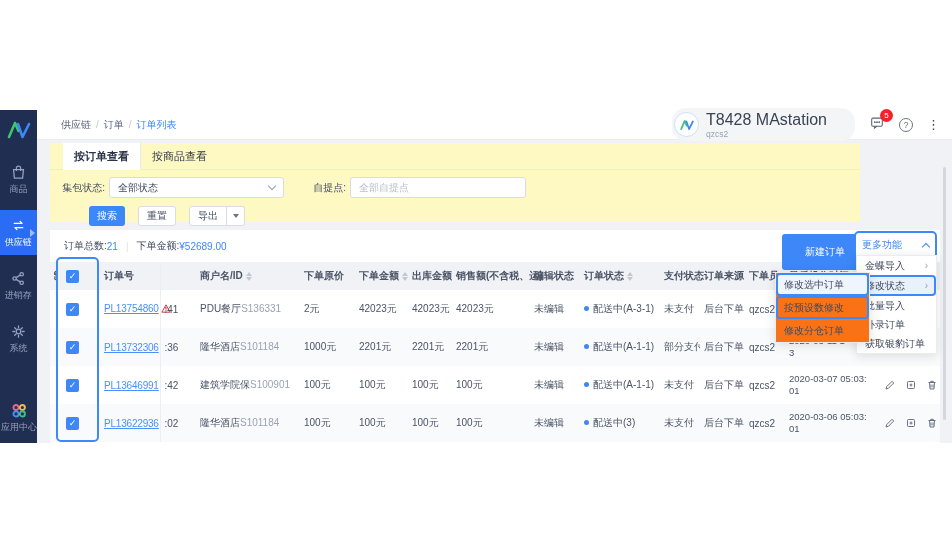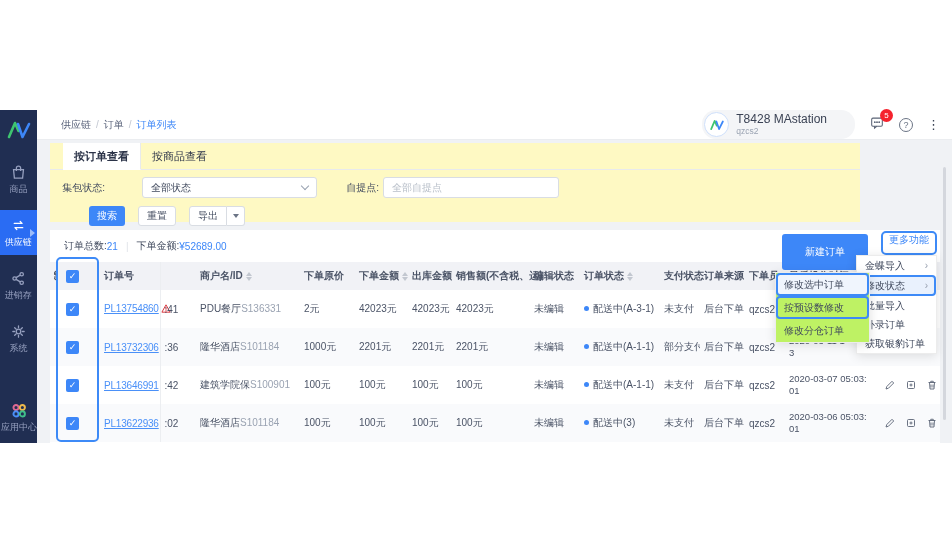--- a/index.html
+++ b/index.html
@@ -26,41 +26,41 @@
     border-bottom:1px solid #ebedf0;display:flex;align-items:center;justify-content:space-between;
     padding:0 12px 0 24px;box-sizing:border-box;}
   .breadcrumb{font-size:10px;color:#59627a;display:flex;align-items:center;}
   .bc-sep{color:#c3c8d2;margin:0 5px;}
   .bc-current{color:#3d87f8;}
   .top-right{display:flex;align-items:center;gap:14px;}
   .user-pill{display:flex;align-items:center;background:#f4f5f7;border-radius:14px;
     padding:2px 28px 2px 2px;gap:7px;cursor:pointer;}
   .avatar{width:25px;height:25px;border-radius:50%;border:1.5px solid #cfe0fb;background:#fff;
     display:flex;align-items:center;justify-content:center;box-sizing:border-box;}
-  .user-name{font-size:12px;color:#3a4254;line-height:1.25;}
+  .user-name{font-size:16px;color:#3a4254;line-height:1.25;}
   .user-sub{font-size:8.5px;color:#9aa3b2;line-height:1.1;}
   .msg-wrap{position:relative;cursor:pointer;display:flex;}
   .badge{position:absolute;top:-6px;right:-8px;background:#f5222d;color:#fff;font-size:8px;
     min-width:13px;height:13px;border-radius:7px;display:flex;align-items:center;justify-content:center;padding:0 2px;box-sizing:border-box;}
   .q-icon{width:14px;height:14px;border-radius:50%;border:1.2px solid #6b7485;color:#6b7485;
     font-size:9px;display:flex;align-items:center;justify-content:center;cursor:pointer;box-sizing:border-box;}
   .dots{color:#3a4254;font-size:13px;cursor:pointer;line-height:1;}
 
   
   .filter-card{position:absolute;left:13px;top:33px;width:810px;height:79px;background:#fef9c3;box-sizing:border-box;}
   .tabbar{display:flex;border-bottom:1px solid #e8eaec;height:26px;padding-left:13px;box-sizing:content-box;}
   .tab{padding:0 11px;line-height:26px;font-size:11px;color:#2b3348;cursor:pointer;}
   .tab.active{background:#fff;border-right:1px solid #e8eaec;margin-bottom:-1px;border-bottom:1px solid #fff;font-weight:bold;}
   .filter-row{display:flex;align-items:center;margin-top:7px;}
   .fl{font-size:10px;color:#414a5e;}
   .fl1{width:55px;text-align:right;margin-right:4px;}
   .fl2{width:62px;text-align:right;margin-right:4px;}
   .select{width:175px;height:21px;border:1px solid #d9dde3;border-radius:3px;display:flex;
     align-items:center;justify-content:space-between;padding:0 8px;box-sizing:border-box;
-    font-size:10px;color:#414a5e;cursor:pointer;background:#fff;margin-left:33px;}
+    font-size:10px;color:#414a5e;cursor:pointer;background:#fff;}
   .chev{width:5px;height:5px;border-right:1.3px solid #98a1b0;border-bottom:1.3px solid #98a1b0;
     transform:rotate(45deg);margin-top:-3px;}
   .inp{width:176px;height:21px;border:1px solid #d9dde3;border-radius:3px;padding:0 8px;
     box-sizing:border-box;font-size:10px;color:#414a5e;outline:none;}
   .inp::placeholder{color:#b8bfc9;}
   .btn-row{display:flex;align-items:center;margin-top:8px;margin-left:39px;gap:13px;}
   .btn{height:20px;font-size:10px;border-radius:3px;display:inline-flex;align-items:center;
     justify-content:center;padding:0 8px;box-sizing:border-box;cursor:pointer;border:none;}
   .btn-primary{background:#3d87f8;color:#fff;}
   .btn-plain{border:1px solid #d9dde3;background:#fff;color:#414a5e;}
@@ -69,23 +69,23 @@
   .seg2{width:18px;height:20px;border:1px solid #d9dde3;border-left:none;border-radius:0 3px 3px 0;
     display:flex;align-items:center;justify-content:center;background:#fff;cursor:pointer;box-sizing:border-box;}
   .tri-dn{width:0;height:0;border-left:3.5px solid transparent;border-right:3.5px solid transparent;border-top:4px solid #6b7485;}
 
   
   .table-card{position:absolute;left:13px;top:120px;width:890px;height:213px;background:#fff;box-sizing:border-box;}
   .summary{height:32px;display:flex;align-items:center;padding-left:14px;font-size:10px;color:#414a5e;}
   .sum-val{color:#3d87f8;}
   .sum-div{color:#e0e3e8;margin:0 8px;}
   .btn-new{position:absolute;right:72px;top:4px;height:36px;padding:0 23px;}
-  .btn-more{position:absolute;right:3px;top:1px;height:24px;padding:0 6px;border:2px solid #3d8af7;
+  .btn-more{position:absolute;right:3px;top:1px;height:24px;padding:12px 6px;border:2px solid #3d8af7;
     border-radius:5px;color:#3d87f8;background:#fff;display:flex;align-items:center;gap:21px;
-    font-size:10px;box-sizing:border-box;cursor:pointer;flex-direction:column;}
+    font-size:10px;box-sizing:border-box;cursor:pointer;}
   .chev-up{width:5px;height:5px;border-right:1.3px solid #3d87f8;border-bottom:1.3px solid #3d87f8;
     transform:rotate(-135deg);margin-top:3px;}
 
   table{width:890px;table-layout:fixed;border-collapse:collapse;}
   th{height:28px;background:#f1f2f6;font-size:10px;color:#4a5366;font-weight:bold;text-align:left;
     padding:0 4px;white-space:nowrap;box-sizing:border-box;}
   td{height:38px;font-size:10px;color:#4a5366;padding:0 4px;white-space:nowrap;overflow:hidden;box-sizing:border-box;}
   tr.alt td{background:#f9fafc;}
   .bR{border-right:1px solid #eceef1;}
   td.ordcell{overflow:visible;}
@@ -104,21 +104,21 @@
   .act{cursor:pointer;display:flex;}
   .warn{margin-left:2px;vertical-align:-1px;}
 
   
   .menu{position:absolute;left:856px;top:255px;width:81px;background:#fff;border:1px solid #ececec;
     box-shadow:0 2px 10px rgba(0,0,0,.12);z-index:40;box-sizing:border-box;}
   .menu-item{height:19px;display:flex;align-items:center;justify-content:space-between;
     padding:4px 8px;font-size:10px;color:#414a5e;cursor:pointer;box-sizing:border-box;}
   .menu-item .arr{color:#98a1b0;}
   .menu-item.hl{background:#e9f1fd;border:2px solid #3d8af7;border-radius:4px;height:21px;padding:0 6px;}
-  .submenu{position:absolute;left:775px;top:272px;width:95px;background:#bef264;border:1px solid #ececec;
+  .submenu{position:absolute;left:775px;top:272px;width:95px;background:#f97316;border:1px solid #ececec;
     box-shadow:0 2px 10px rgba(0,0,0,.12);z-index:41;box-sizing:border-box;}
   .sub-item{height:23px;display:flex;align-items:center;padding:0 8px;font-size:10px;color:#414a5e;
     cursor:pointer;box-sizing:border-box;}
   .sub-item.bx{border:2px solid #3d8af7;border-radius:4px;padding:0 6px;}
   .sub-item.hl{background:#f0f5fd;}
   .ann-box{position:absolute;border:2px solid #3d8af7;border-radius:5px;pointer-events:none;z-index:50;box-sizing:border-box;}
   #ann-cb{left:56px;top:257px;width:43px;height:185px;}
   .scroll-thumb{position:absolute;left:943px;top:167px;width:3px;height:253px;background:#d4d7dd;border-radius:2px;z-index:60;cursor:pointer;}
 </style>
 </head>

